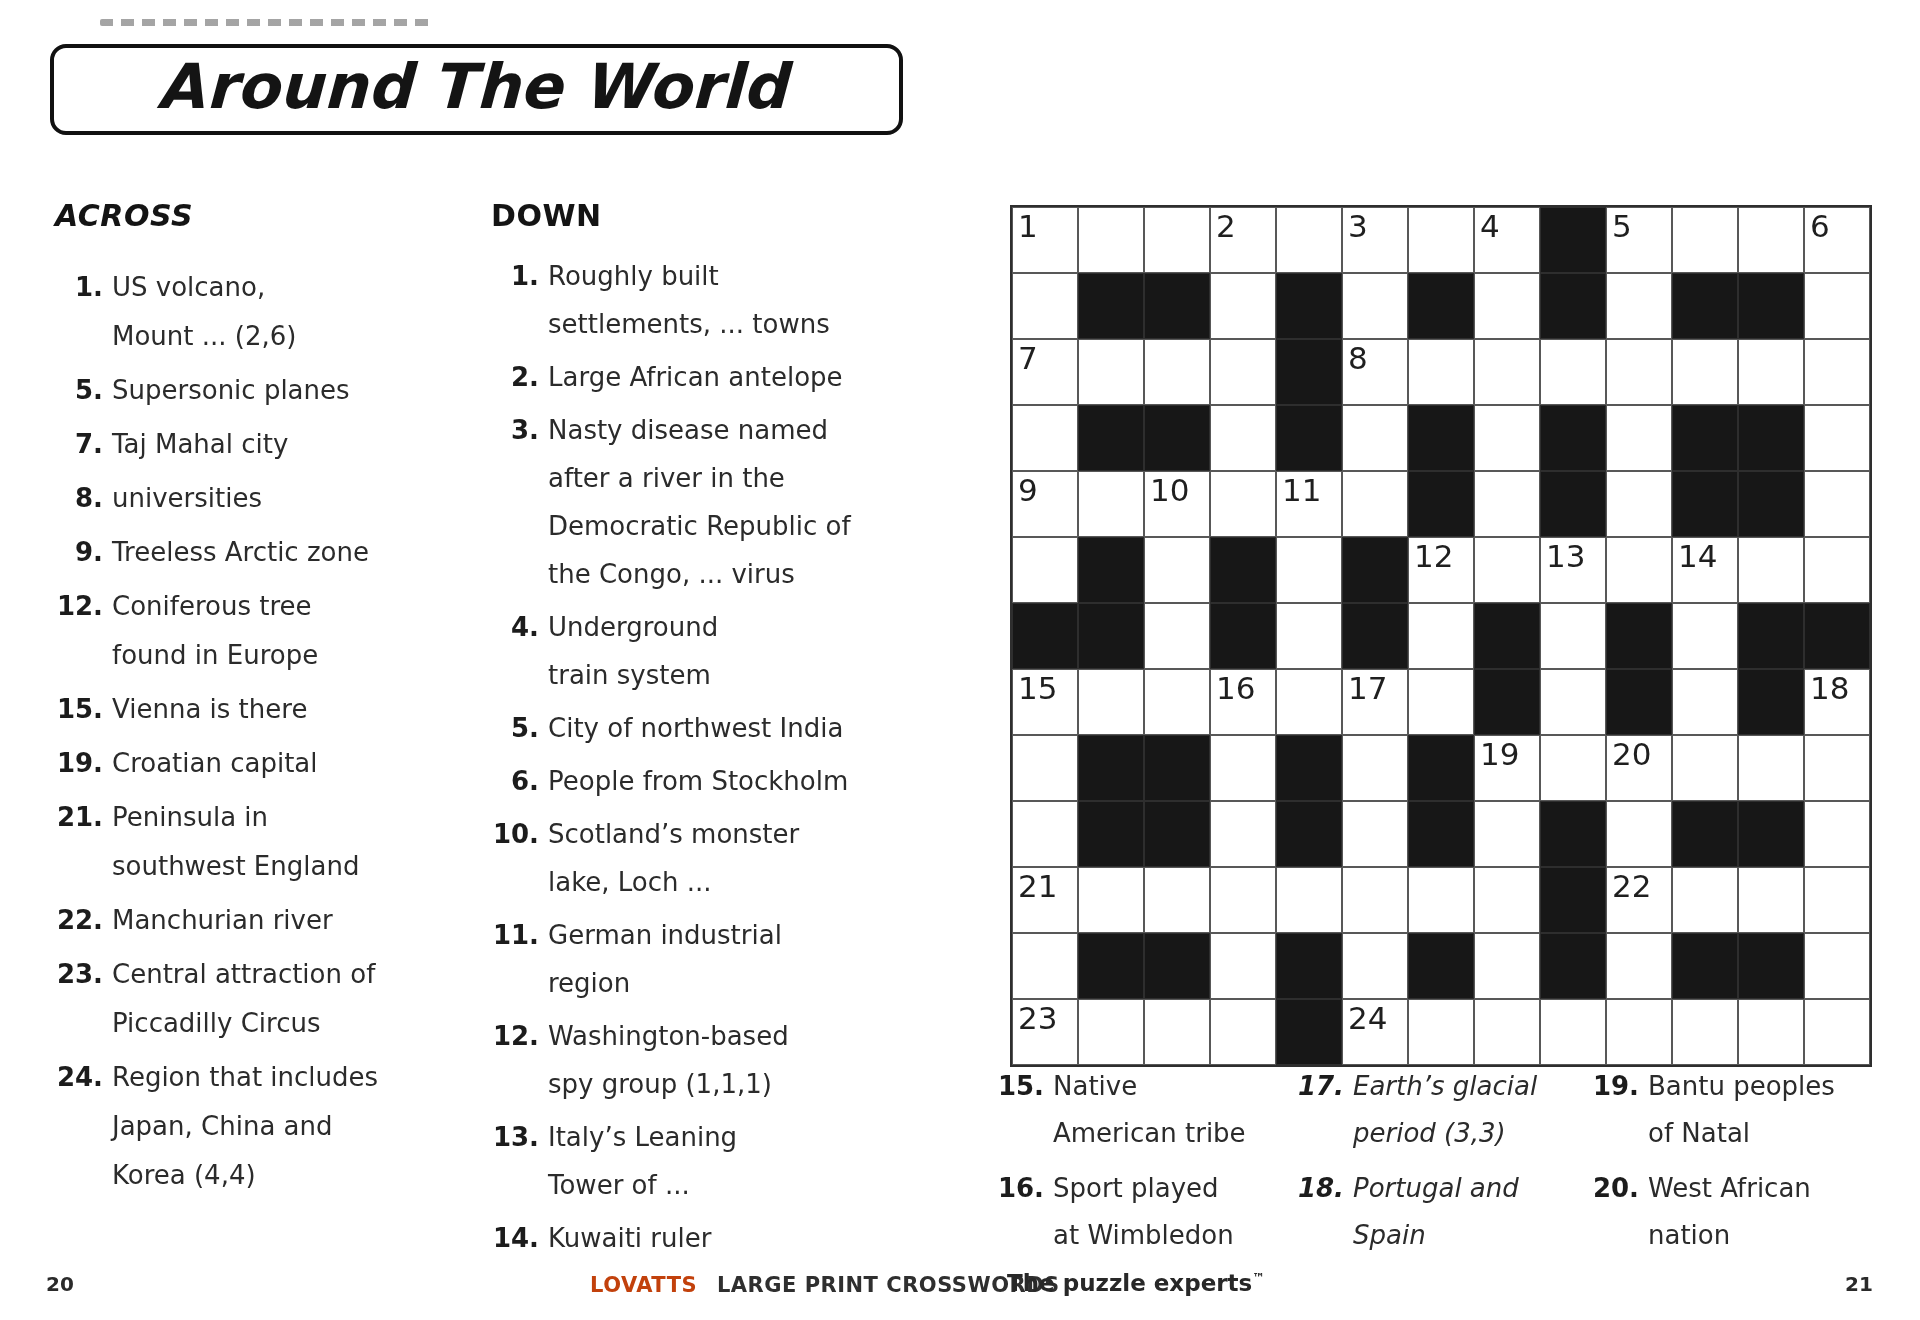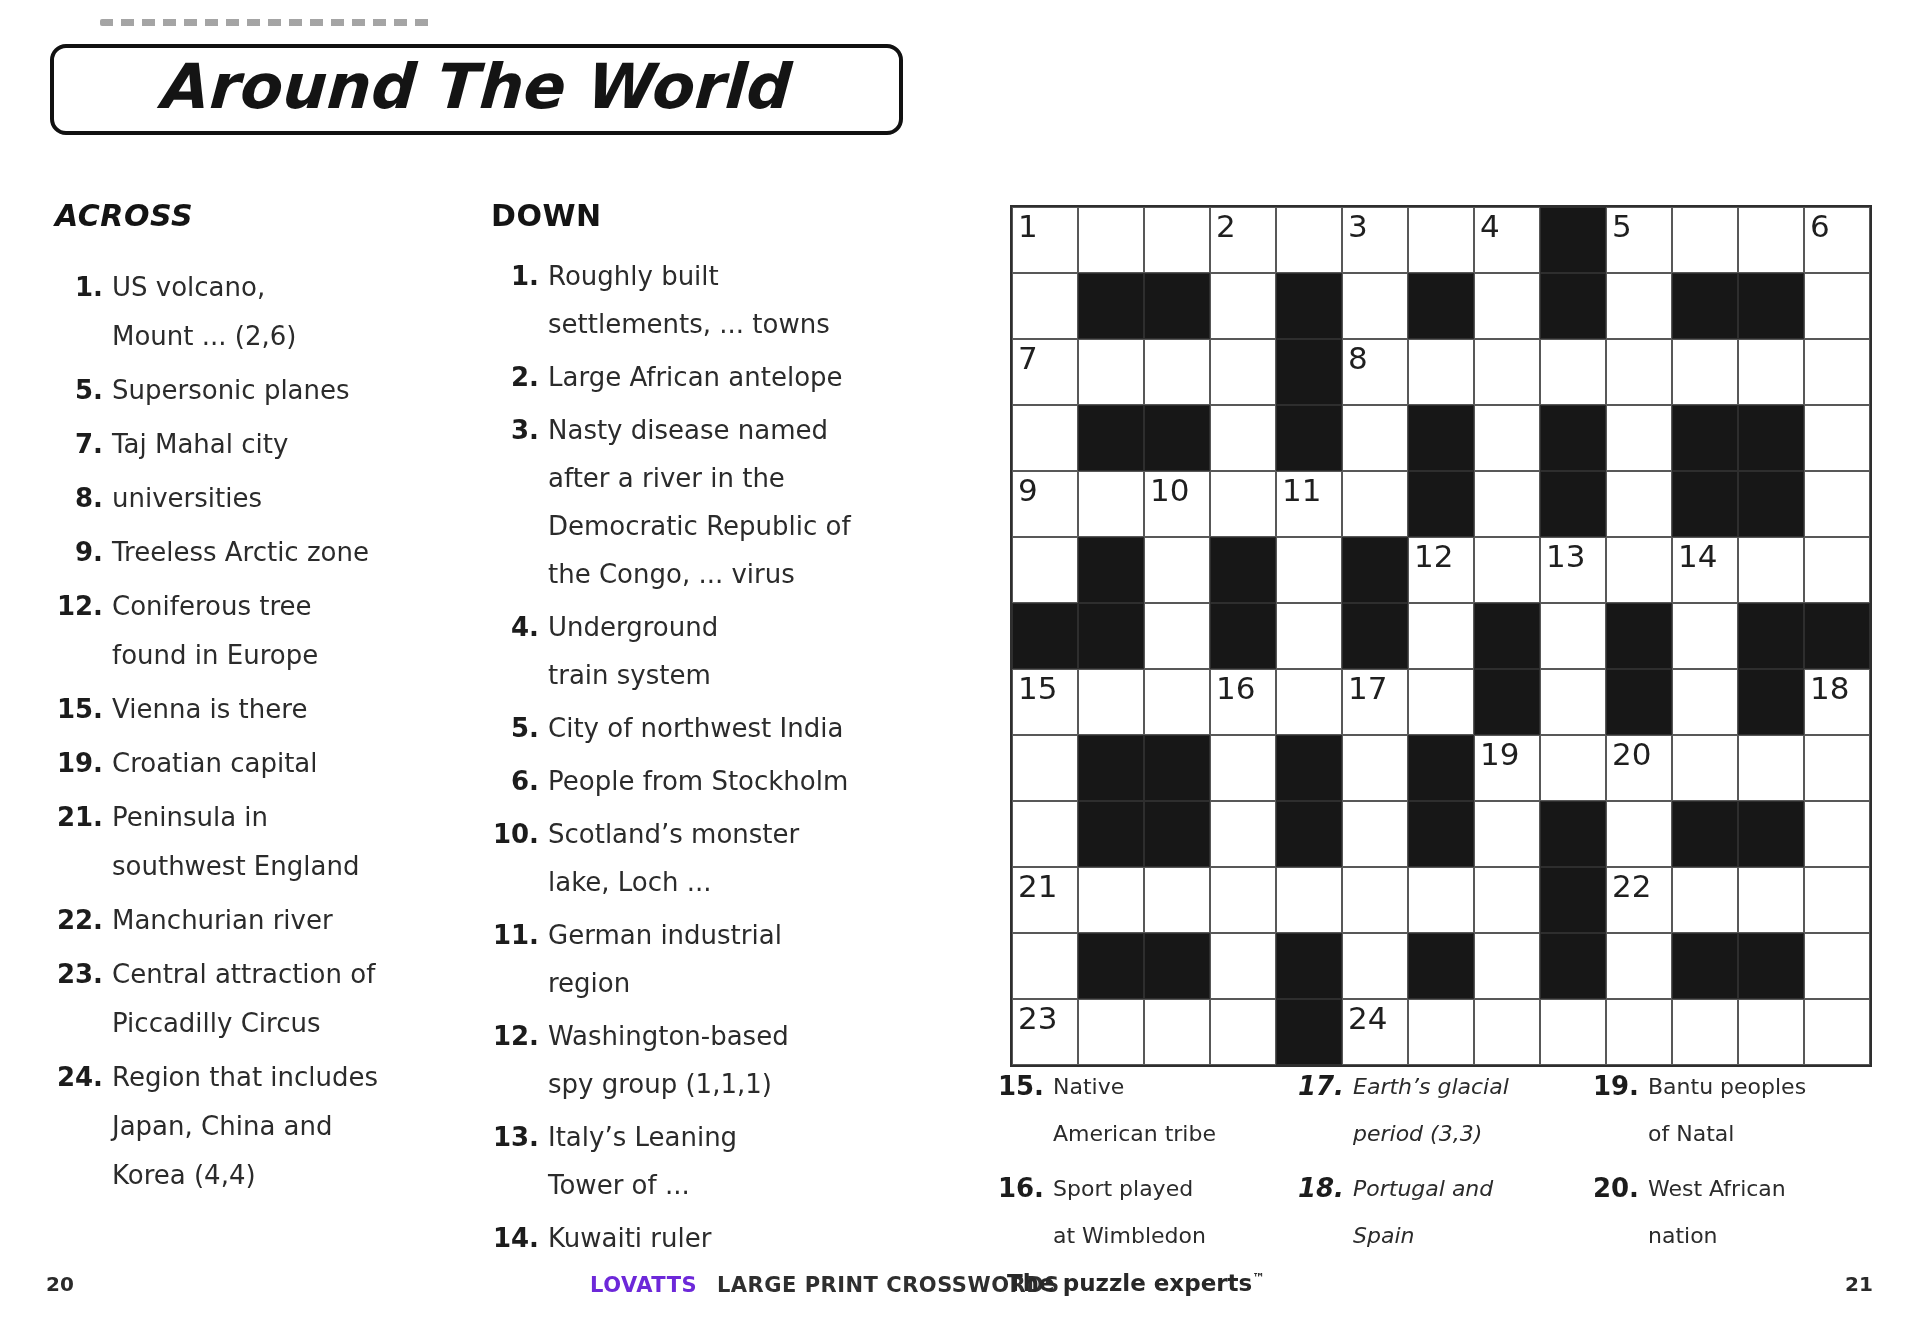--- a/index.html
+++ b/index.html
@@ -61,28 +61,28 @@
     position:absolute; top:0px; left:5px;
     font-size:31px; line-height:36px; color:#1f1f1f; font-weight:400;
   }
 
   
   #bottom-clues { position:absolute; left:985px; top:1063px; display:flex; }
   .bcol { box-sizing:border-box; }
   .bcol-0 { width:300px; } .bcol-1 { width:295px;font-style:italic; } .bcol-2 { width:340px; }
   .bclue { display:flex; margin-bottom:8px; }
   .bclue .clue-num { width:68px; font-size:26px; line-height:47px; }
-  .bclue .clue-lines { font-size:22px; line-height:47px; }
+  .bclue .clue-lines { font-size:26px; line-height:47px; }
 
   
   .page-num { position:absolute; font-size:20px; font-weight:bold; color:#2a2a2a; }
   #page-num-left  { left:46px;  top:1272px; }
   #page-num-right { left:1845px; top:1272px; }
   #footer-brand { position:absolute; left:590px; top:1273px; font-size:21px; font-weight:bold; letter-spacing:.5px; white-space:nowrap; }
-  #footer-brand .brand-gray  { color:#6d28d9; }
+  #footer-brand .brand-gray  { color:#c2410c; }
   #footer-brand .brand-black { color:#2f2f2f; margin-left:12px; }
   #tagline { position:absolute; left:1007px; top:1270px; font-size:23px; font-weight:bold; color:#282828; white-space:nowrap; }
   #tagline sup { font-size:12px; }
 </style>
 </head>
 <body>
 
 <div class="artifact"></div>
 
 <div class="title-box">

